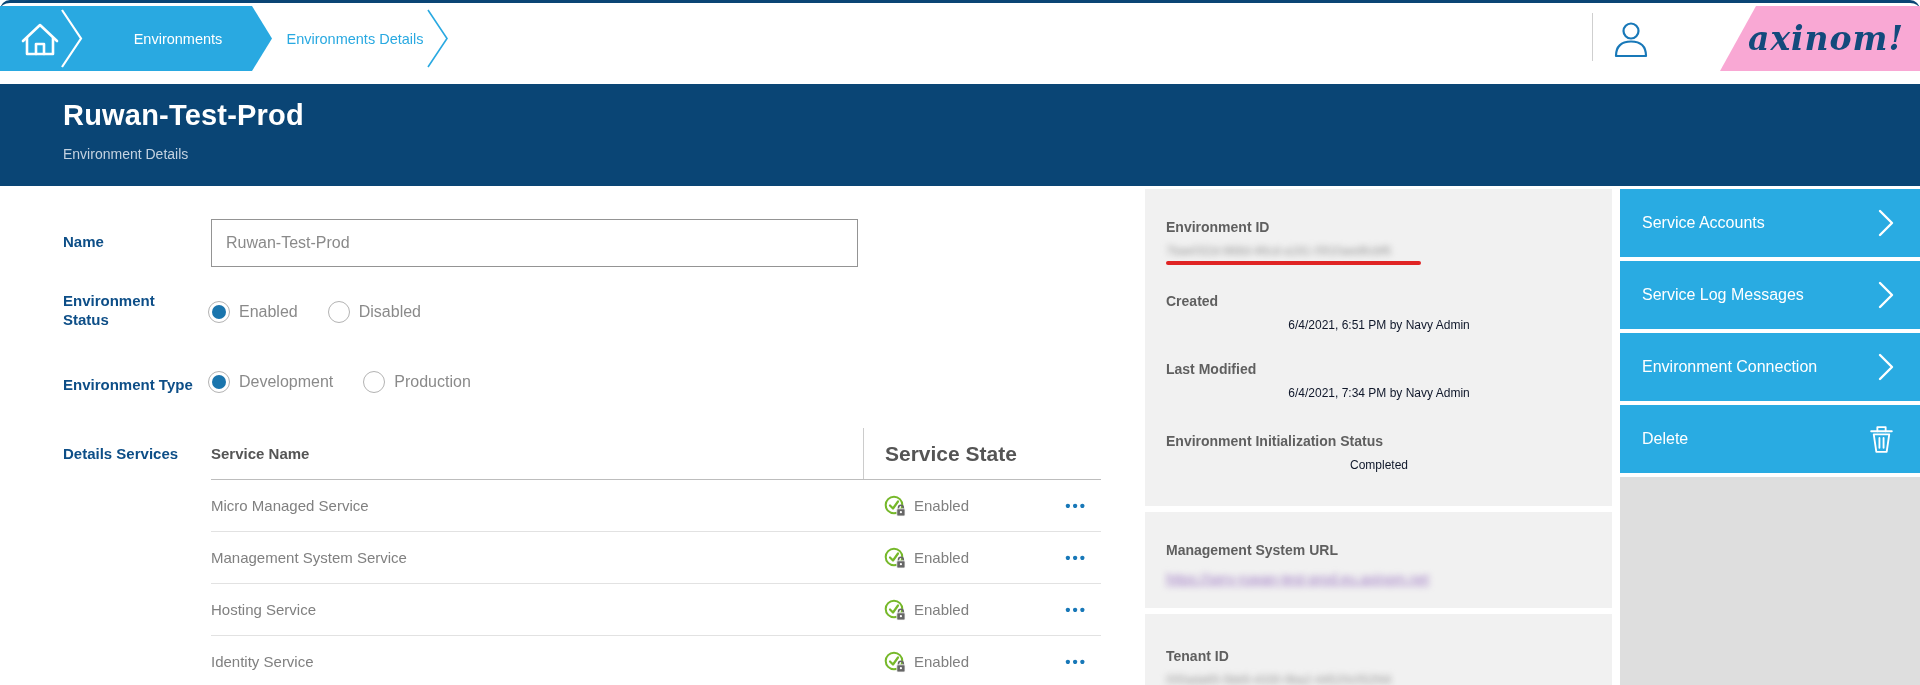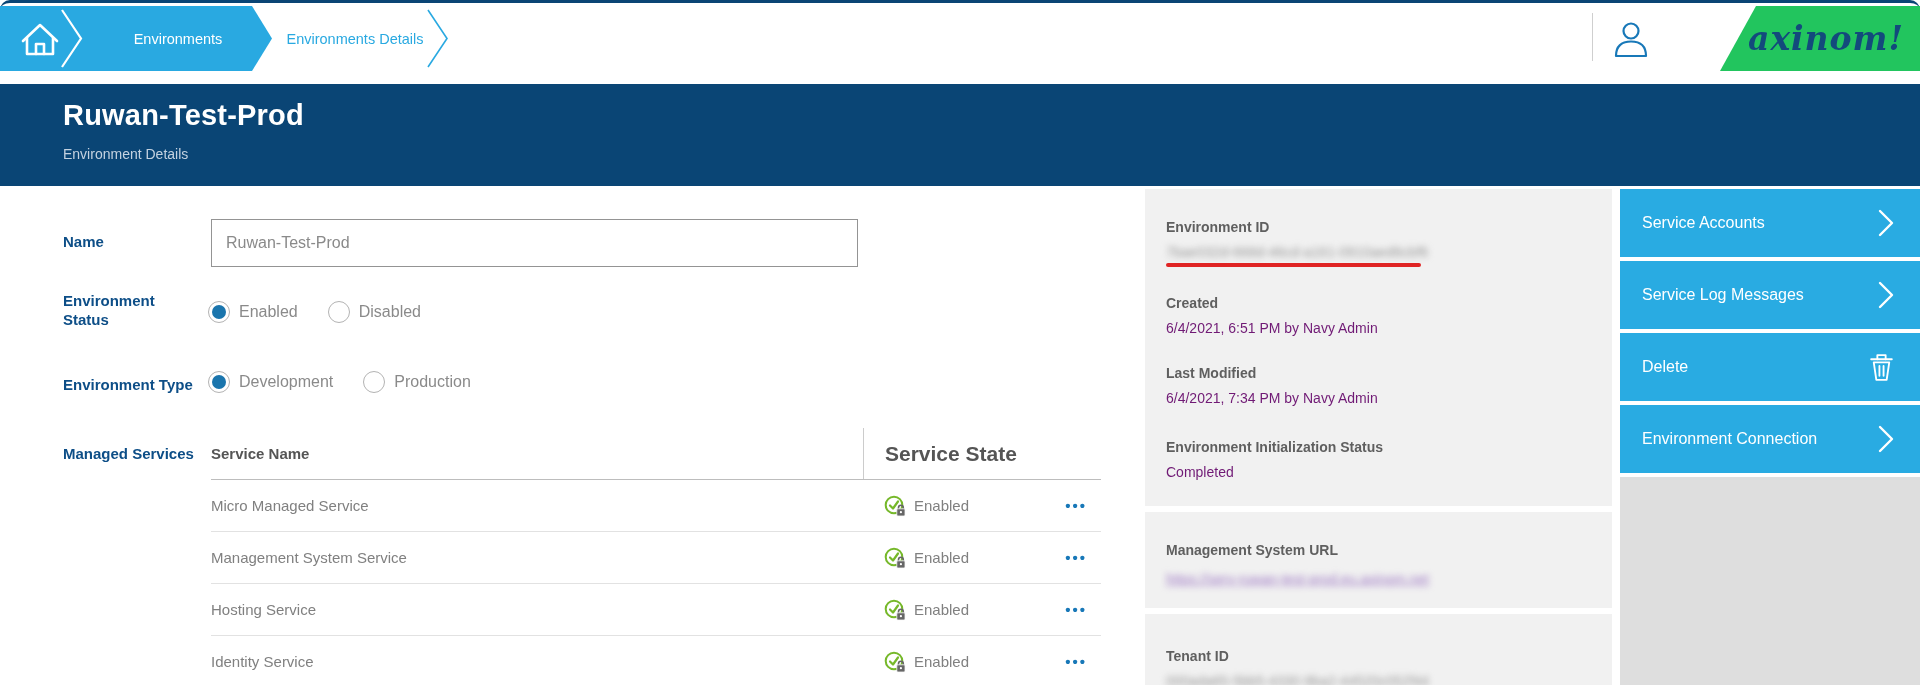--- a/index.html
+++ b/index.html
@@ -5,21 +5,21 @@
   * { margin:0; padding:0; box-sizing:border-box; }
   html,body { width:1920px; height:685px; overflow:hidden; background:#fff;
               font-family:"Liberation Sans", sans-serif; }
   .page { position:relative; width:1920px; height:685px; }
 
   
   .topbar { position:relative; height:84px; background:#fff; border-top:3px solid #0a4575;border-radius:10px; }
   .crumbs { position:absolute; left:0; top:3px; }
   .topbar-divider { position:absolute; left:1592px; top:10px; height:48px; width:1px; background:#cfcfcf; }
   .user-icon-wrap { position:absolute; left:1610px; top:15px; width:42px; height:42px; cursor:pointer; }
-  .logo-banner { position:absolute; right:0; top:3px; height:65px; width:200px; background:#22c55e;
+  .logo-banner { position:absolute; right:0; top:3px; height:65px; width:200px; background:#f9a8d4;
                  clip-path:polygon(36px 0, 100% 0, 100% 100%, 0 100%);
                  display:flex; align-items:center; justify-content:flex-end; padding-right:16px; }
   .logo-text { font-family:"DejaVu Serif", serif; font-style:italic; font-weight:bold;
                font-size:33px; color:#134a7c; letter-spacing:1px; }
 
   
   .hero { height:102px; background:#0a4575; padding:15px 0 0 63px; }
   .hero-title { color:#ffffff; font-size:29px; font-weight:bold; letter-spacing:.2px; }
   .hero-sub { color:#c4d2e0; font-size:14px; margin-top:14px; }
 
@@ -52,21 +52,21 @@
               letter-spacing:2px; cursor:pointer; line-height:1; }
 
   
   .info-col { position:absolute; left:1145px; top:3px; width:467px; height:512px;
               display:flex; flex-direction:column; gap:6px; }
   .info-sec { background:#f1f1f1; padding:30px 20px 0 21px; }
   .sec-1 { height:317px; }
   .sec-2 { height:96px; }
   .sec-3 { flex:1; }
   .ilabel { font-size:14px; font-weight:bold; color:#5f5f5f; }
-  .ivalue { font-size:14px; color:#701a75; margin-top:9px; }
+  .ivalue { font-size:12px; color:#0f172a; margin-top:9px;text-align:center; }
   .blurred { filter:blur(3px); color:#9a9a9a; width:max-content; }
   .redbar { height:4px; border-radius:2px; background:#e02424; margin-top:3px; }
   .mt-c { margin-top:28px; } .mt-m { margin-top:29px; } .mt-i { margin-top:33px; }
   .url-link { display:inline-block; font-size:14px; color:#a07cc5; text-decoration:underline;
               margin-top:13px; filter:blur(3px); cursor:pointer; }
 
   
   .action-col { position:absolute; left:1620px; top:3px; width:300px; height:512px;
                 display:flex; flex-direction:column; }
   .act-btn { height:68px; margin-bottom:4px; background:#29abe2; color:#fff; display:flex;
@@ -134,21 +134,21 @@
       <div class="radio-opt">
         <span class="radio-circ sel"></span>
         <span class="radio-lbl">Development</span>
       </div>
       <div class="radio-opt">
         <span class="radio-circ"></span>
         <span class="radio-lbl">Production</span>
       </div>
     </div>
 
-    <div class="flabel" style="top:258px;">Managed Services</div>
+    <div class="flabel" style="top:258px;">Details Services</div>
 
     <div class="svc-table">
       <div class="svc-head">
         <div class="c-name">Service Name</div>
         <div class="c-state">Service State</div>
       </div>
 
       <div class="svc-row">
         <div class="c-name">Micro Managed Service</div>
         <div class="c-state">
@@ -240,37 +240,37 @@
 
     <div class="action-col">
       <div class="act-btn">
         <span>Service Accounts</span>
         <svg width="18" height="30" viewBox="0 0 18 30">
           <polyline points="3,3 15,15 3,27" fill="none" stroke="#ffffff" stroke-width="2.4" stroke-linecap="round" stroke-linejoin="round"></polyline>
         </svg>
       </div>
       <div class="act-btn">
         <span>Service Log Messages</span>
+        <svg width="18" height="30" viewBox="0 0 18 30">
+          <polyline points="3,3 15,15 3,27" fill="none" stroke="#ffffff" stroke-width="2.4" stroke-linecap="round" stroke-linejoin="round"></polyline>
+        </svg>
+      </div>
+      <div class="act-btn">
+        <span>Environment Connection</span>
         <svg width="18" height="30" viewBox="0 0 18 30">
           <polyline points="3,3 15,15 3,27" fill="none" stroke="#ffffff" stroke-width="2.4" stroke-linecap="round" stroke-linejoin="round"></polyline>
         </svg>
       </div>
       <div class="act-btn">
         <span>Delete</span>
         <svg width="27" height="31" viewBox="0 0 26 30" fill="none" stroke="#ffffff" stroke-width="1.8" stroke-linecap="round" stroke-linejoin="round">
           <path d="M3,7 H23"></path>
           <path d="M9,7 V3 H17 V7"></path>
           <path d="M5.5,10 L8,27 H18 L20.5,10 Z"></path>
           <path d="M11,13.5 V23"></path>
           <path d="M15,13.5 V23"></path>
         </svg>
       </div>
-      <div class="act-btn">
-        <span>Environment Connection</span>
-        <svg width="18" height="30" viewBox="0 0 18 30">
-          <polyline points="3,3 15,15 3,27" fill="none" stroke="#ffffff" stroke-width="2.4" stroke-linecap="round" stroke-linejoin="round"></polyline>
-        </svg>
-      </div>
       <div class="act-filler"></div>
     </div>
 
   </div>
 </div>
 
 </body></html>

